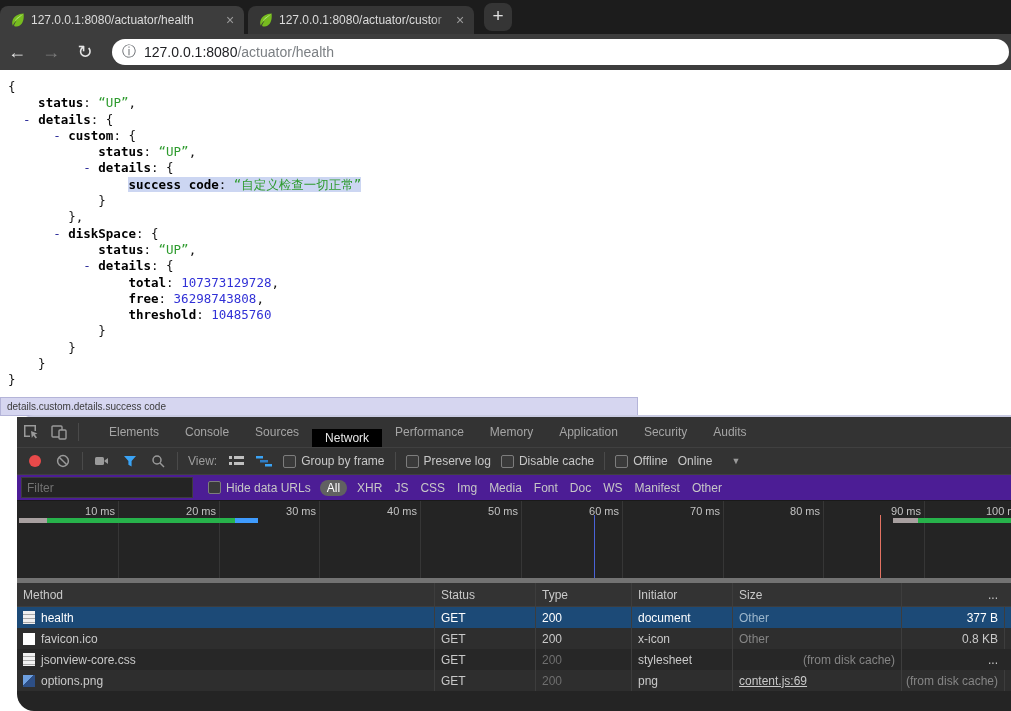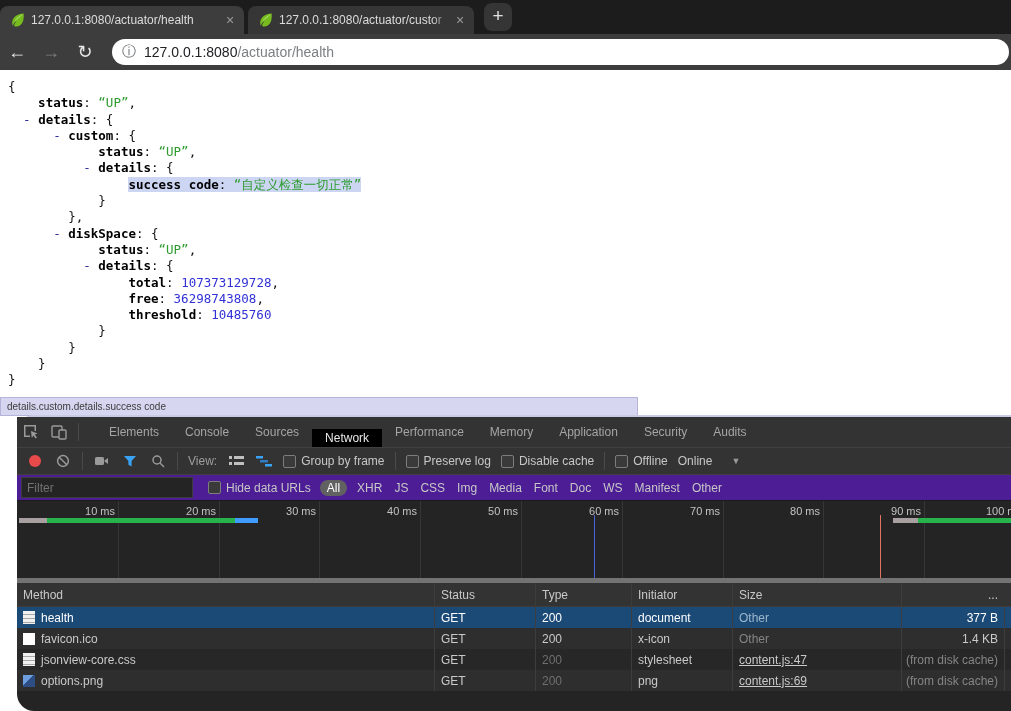--- a/index.html
+++ b/index.html
@@ -337,34 +337,31 @@
         <div class="nt-cell">
           <span class="row-icon image-white"></span>
           <span>favicon.ico</span>
         </div>
         <div class="nt-cell">GET</div>
         <div class="nt-cell">200</div>
         <div class="nt-cell">x-icon</div>
         <div class="nt-cell">
           <span class="gray">Other</span>
         </div>
-        <div class="nt-cell right">1.4 KB</div>
+        <div class="nt-cell right">0.8 KB</div>
         <div class="nt-cell right">...</div>
       </div>
       <div class="nt-grid nt-row shade-a">
         <div class="nt-cell">
           <span class="row-icon document"></span>
           <span>jsonview-core.css</span>
         </div>
         <div class="nt-cell">GET</div>
         <div class="nt-cell dim">200</div>
         <div class="nt-cell">stylesheet</div>
-        <div class="nt-cell">
-          <span class="link">content.js:47</span>
-        </div>
         <div class="nt-cell right gray">(from disk cache)</div>
         <div class="nt-cell right">...</div>
       </div>
       <div class="nt-grid nt-row shade-b">
         <div class="nt-cell">
           <span class="row-icon image-blue"></span>
           <span>options.png</span>
         </div>
         <div class="nt-cell">GET</div>
         <div class="nt-cell dim">200</div>

